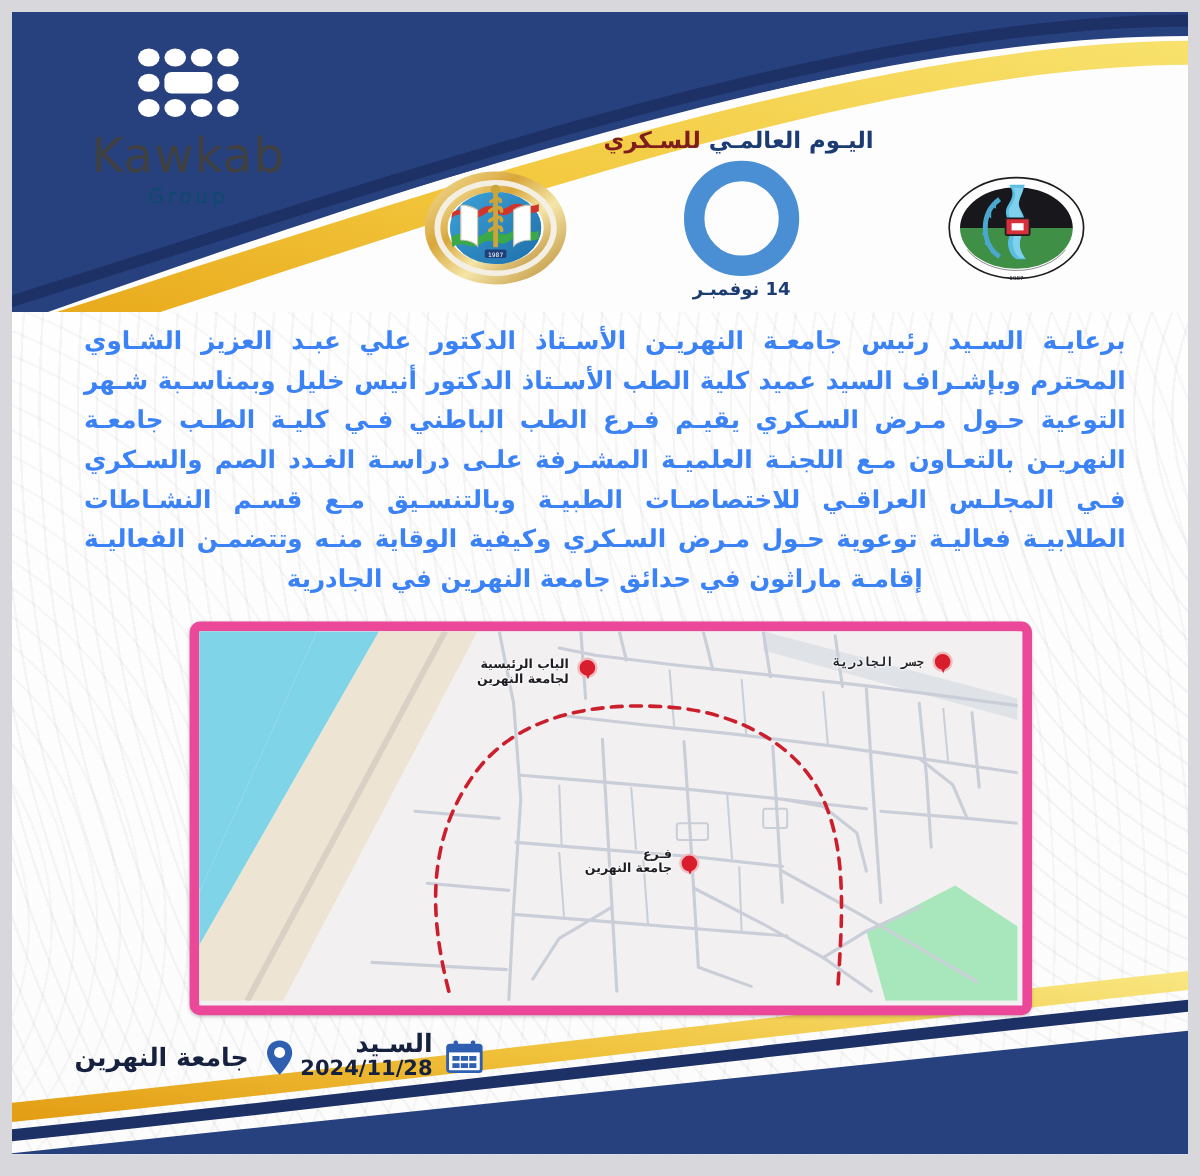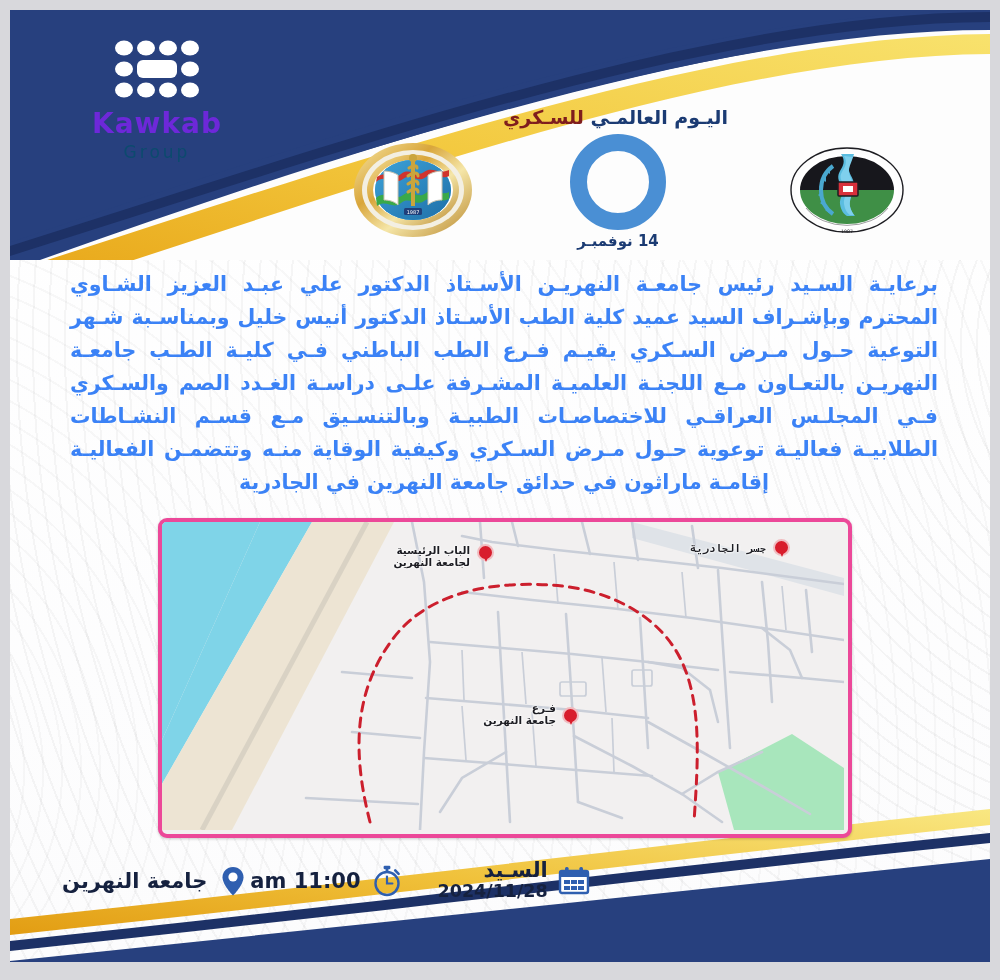--- a/index.html
+++ b/index.html
@@ -38,21 +38,21 @@
   .hdr svg{position:absolute;left:0;top:0;}
   
   .ftr{
     position:absolute;left:0;bottom:0;width:980px;height:160px;overflow:hidden;
   }
   .ftr svg{position:absolute;left:0;top:0;}
   
   .kawkab{position:absolute;left:52px;top:28px;width:190px;z-index:6;text-align:center;}
   .kw-dots{width:92px;height:62px;margin:0 auto 6px;}
   .kw-name{
-    color:#6d28d9;font-size:28px;letter-spacing:1px;font-weight:700;
+    color:#404040;font-size:40px;letter-spacing:1px;font-weight:400;
     font-family:"DejaVu Sans","Liberation Sans",sans-serif;line-height:1;
   }
   .kw-sub{color:#0c4a6e;font-size:17px;letter-spacing:3px;margin-top:4px;}
   
   .wdd{position:absolute;left:498px;top:96px;width:220px;text-align:center;z-index:7;}
   .wdd-title{
     font-size:19px;font-weight:bold;color:#1b3b73;direction:rtl;
     letter-spacing:0px;white-space:nowrap;
   }
   .wdd-title .lite{color:#7f1d1d;}
@@ -67,21 +67,21 @@
   
   .para{
     position:absolute;left:60px;top:258px;width:868px;
     direction:rtl;text-align:justify;text-align-last:center;
     color:#3b82f6;font-weight:bold;font-size:20.5px;line-height:33px;
     z-index:5;
   }
   
   .mapwrap{
     position:absolute;left:148px;top:508px;width:686px;height:312px;
-    border:4px solid #ec4899;border-radius:9px;overflow:hidden;
+    border:8px solid #ec4899;border-radius:9px;overflow:hidden;
     background:#f2f0f0;z-index:5;
     box-shadow:0 1px 3px rgba(0,0,0,.2);
   }
   .mapwrap svg{display:block;}
   .mk{position:absolute;z-index:9;}
   .mk-pin{
     width:17px;height:17px;border-radius:50%;
     background:#d81d2c;border:2.5px solid #f0bcc0;box-sizing:border-box;
     position:relative;
   }
@@ -321,30 +321,20 @@
     <div style="width:52px;"></div>
 
     <div class="info-item">
       <svg class="ico" viewBox="0 0 34 34">
         <path d="M17 3c-6 0-10.5 4.4-10.5 10.2C6.5 21 17 31.5 17 31.5S27.5 21 27.5 13.2C27.5 7.4 23 3 17 3z" fill="#2f5fb0"></path>
         <circle cx="17" cy="13" r="4.6" fill="#ffffff"></circle>
       </svg>
       <div class="info-txt">جامعة النهرين</div>
     </div>
 
-    <div class="info-item">
-      <svg class="ico" viewBox="0 0 34 34">
-        <circle cx="17" cy="19.5" r="11.5" fill="none" stroke="#2f5fb0" stroke-width="2.4"></circle>
-        <rect x="13.6" y="1.8" width="6.8" height="3.4" rx="1.2" fill="#2f5fb0"></rect>
-        <rect x="15.6" y="4.6" width="2.8" height="3.6" fill="#2f5fb0"></rect>
-        <path d="M25.2 6.4l3.4 3.4" stroke="#2f5fb0" stroke-width="2.6" stroke-linecap="round"></path>
-        <path d="M17 12.6V19.5H22.4" stroke="#2f5fb0" stroke-width="2.2" stroke-linecap="round" fill="none"></path>
-      </svg>
-      <div class="info-txt">11:00 am</div>
-    </div>
 
     <div class="info-item">
       <svg class="ico" viewBox="0 0 34 34">
         <rect x="3" y="7" width="28" height="22" rx="2" fill="#ffffff" stroke="#2f5fb0" stroke-width="2.4"></rect>
         <rect x="3" y="7" width="28" height="6" fill="#2f5fb0"></rect>
         <rect x="8" y="3" width="3.6" height="6" rx="1.5" fill="#2f5fb0"></rect>
         <rect x="22.4" y="3" width="3.6" height="6" rx="1.5" fill="#2f5fb0"></rect>
         <g fill="#2f5fb0">
           <rect x="7" y="16" width="6" height="4"></rect>
             <rect x="14" y="16" width="6" height="4"></rect>

